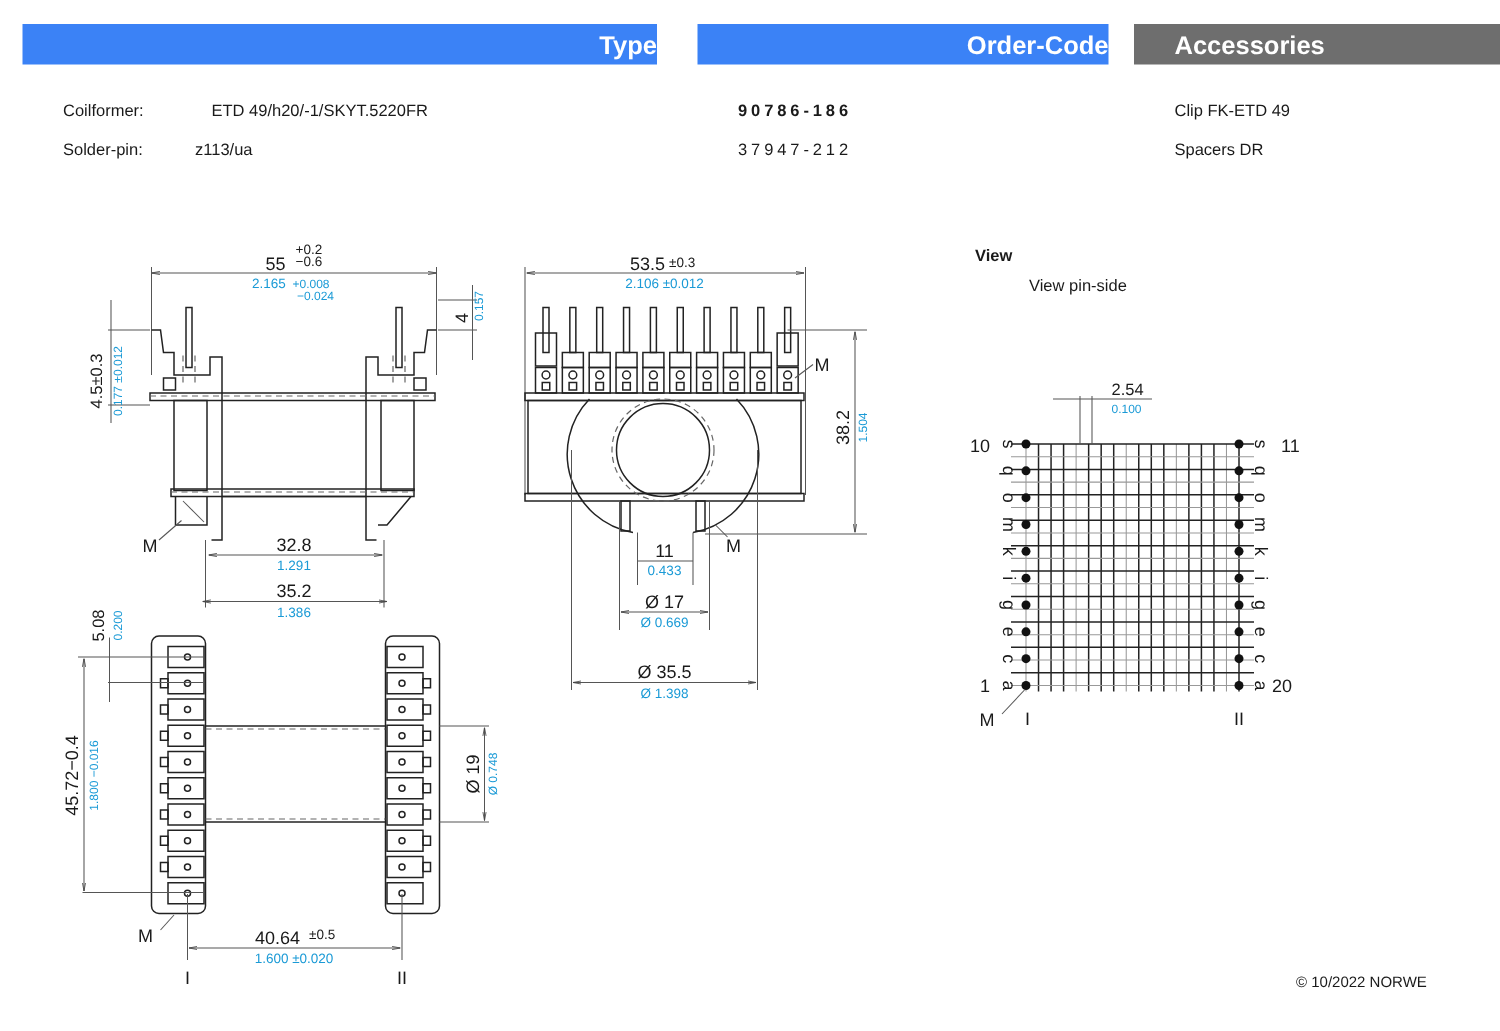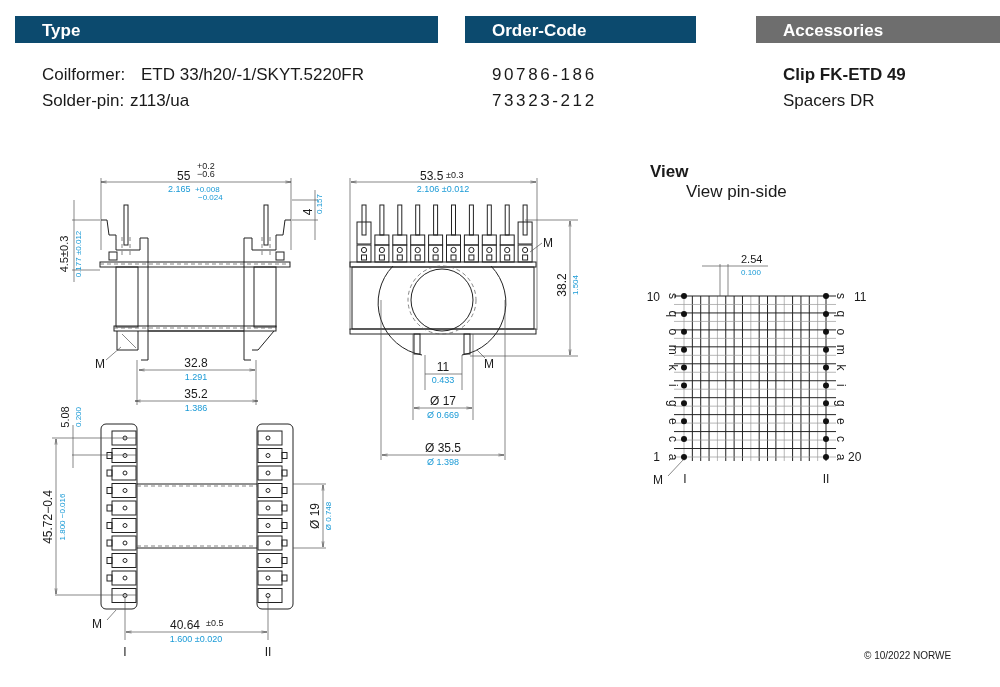--- a/index.html
+++ b/index.html
@@ -1,45 +1,45 @@
 <!DOCTYPE html>
 <html><head>
 <meta charset="utf-8">
 <style>
   html, body { margin: 0; padding: 0; background: #ffffff; }
   body { width: 1000px; height: 687px; position: relative; overflow: hidden; font-family: "Liberation Sans", sans-serif; color: #1a1a1a; }
   .hdr { position: absolute; top: 16px; height: 27px; color: #fff; font-weight: bold; font-size: 17px; line-height: 29px; box-sizing: border-box; padding-left: 27px; }
-  .hdr.dark { background: #0c4a6e; }
+  .hdr.dark { background: #3b82f6; text-align: right; }
   .hdr.gray { background: #6e6e6e; }
-  .txt { position: absolute; font-size: 17px; line-height: 27px; white-space: pre; }
+  .txt { position: absolute; font-size: 11px; line-height: 27px; white-space: pre; }
   .mono { letter-spacing: 2.6px; }
   svg { position: absolute; left: 0; top: 0; }
   .k { fill: #1a1a1a; font-family: "Liberation Sans", sans-serif; }
   .b { fill: #1a9ad6; font-family: "Liberation Sans", sans-serif; }
   .ln { stroke: #222; stroke-width: 1; fill: none; }
   .th { stroke: #555; stroke-width: 0.7; fill: none; }
   .ds { stroke: #666; stroke-width: 0.8; fill: none; stroke-dasharray: 4 3; }
   .gr { stroke: #999; stroke-width: 0.7; fill: none; }
 </style>
 </head>
 <body>
 
 <div class="hdr dark" style="left:15px;width:423px;">Type</div>
-<div class="hdr dark" style="left:465px;width:231px;">Order-Code</div>
+<div class="hdr dark" style="left:465px;width:274px;">Order-Code</div>
 <div class="hdr gray" style="left:756px;width:246px;">Accessories</div>
 
 <div class="txt" style="left:42px;top:61px;">Coilformer:</div>
-<div class="txt" style="left:141px;top:61px;">ETD 33/h20/-1/SKYT.5220FR</div>
+<div class="txt" style="left:141px;top:61px;">ETD 49/h20/-1/SKYT.5220FR</div>
 <div class="txt" style="left:42px;top:87px;">Solder-pin:</div>
 <div class="txt" style="left:130px;top:87px;">z113/ua</div>
 
-<div class="txt mono" style="left:492px;top:61px;">90786-186</div>
-<div class="txt mono" style="left:492px;top:87px;">73323-212</div>
-
-<div class="txt" style="left:783px;top:61px;font-weight:bold;">Clip FK-ETD 49</div>
+<div class="txt mono" style="left:492px;top:61px;font-weight:bold;">90786-186</div>
+<div class="txt mono" style="left:492px;top:87px;">37947-212</div>
+
+<div class="txt" style="left:783px;top:61px;">Clip FK-ETD 49</div>
 <div class="txt" style="left:783px;top:87px;text-align:center;">Spacers DR</div>
 
 <div class="txt" style="left:650px;top:158px;font-weight:bold;">View</div>
 <div class="txt" style="left:650px;top:178px;margin-left:36px;">View pin-side</div>
 
 <div class="txt" style="left:864px;top:648px;font-size:10px;line-height:16px;">© 10/2022 NORWE</div>
 
 <svg width="1000" height="687" viewBox="0 0 1000 687">
   <defs>
     <marker id="ar" markerWidth="8" markerHeight="6" refX="8" refY="3" orient="auto-start-reverse">

